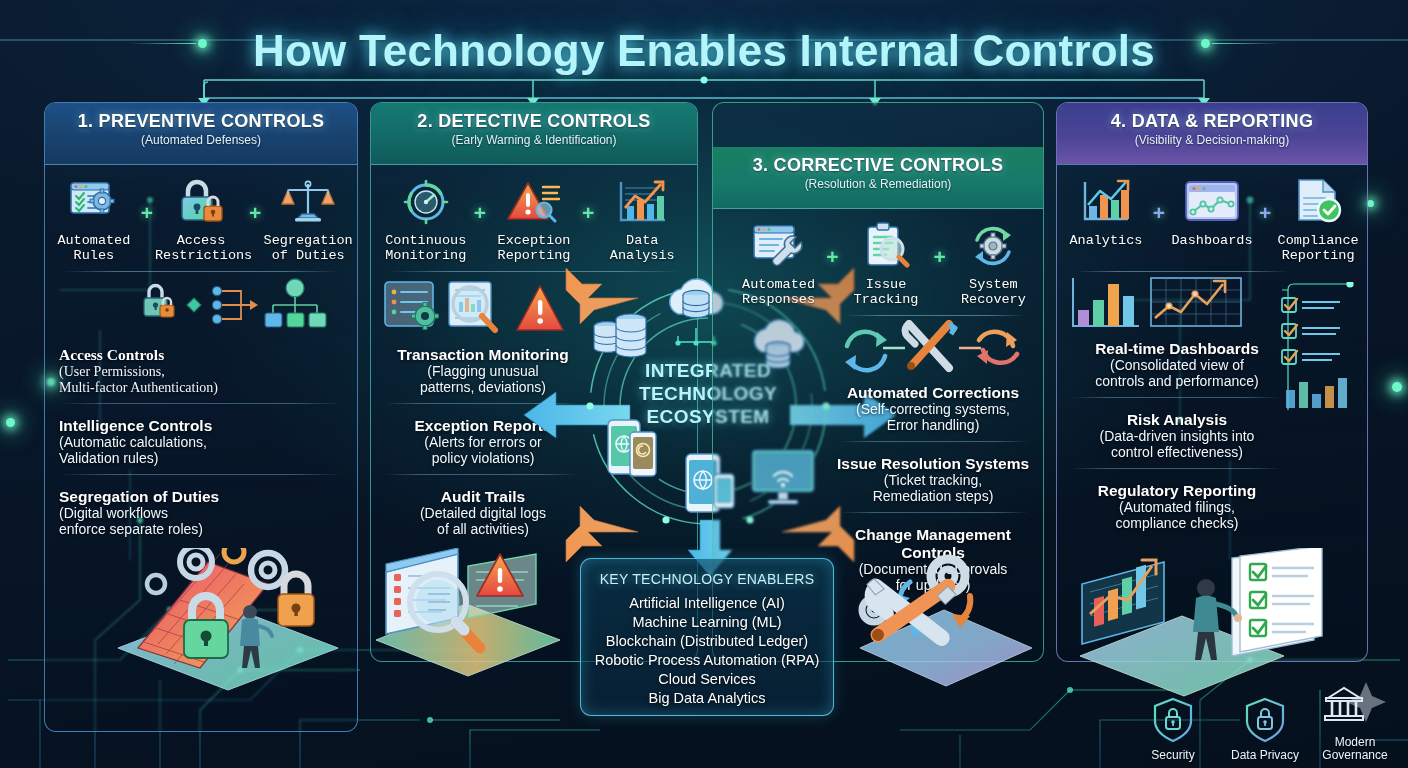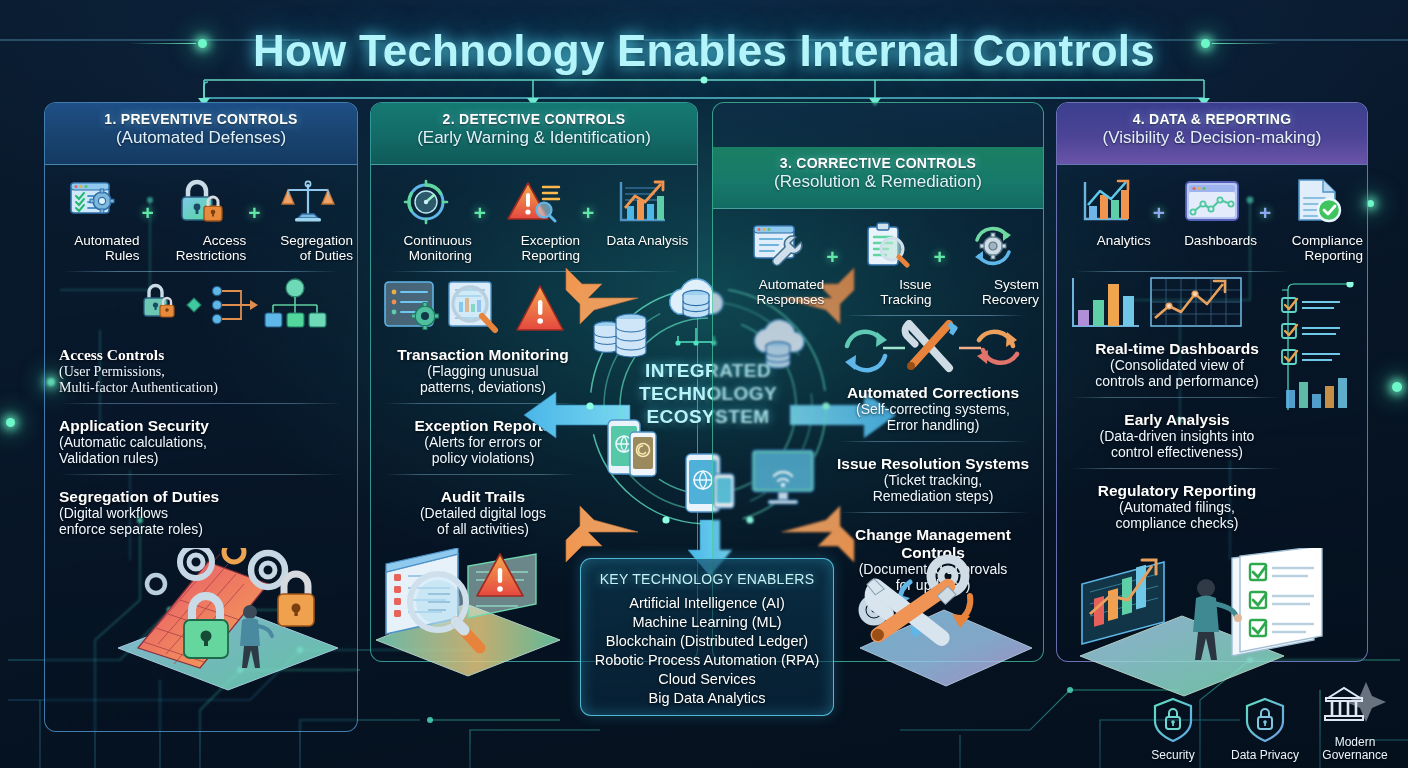--- a/index.html
+++ b/index.html
@@ -49,40 +49,40 @@
     background: linear-gradient(180deg, rgba(16,50,78,0.48) 0%, rgba(10,32,52,0.26) 16%, rgba(8,26,44,0.10) 60%, rgba(8,26,44,0) 100%);
     backdrop-filter: blur(1px);
     overflow: hidden;
   }
   .col-head {
     height: 62px; padding-top: 8px;
     text-align: center;
     border-bottom: 1px solid rgba(150,215,245,.38);
   }
   .col-head .h1 {
-    font-size: 14px; font-weight: bold; color: #ffffff;
+    font-size: 18px; font-weight: bold; color: #ffffff;
     letter-spacing: .3px;
     text-shadow: 0 0 8px rgba(160,230,255,.55), 0 1px 2px rgba(0,0,0,.6);
   }
   .col-head .h2 {
-    font-size: 17px; color: #e2f2fb; margin-top: 1px;
+    font-size: 12px; color: #e2f2fb; margin-top: 1px;
     text-shadow: 0 1px 2px rgba(0,0,0,.55);
   }
   .c1 { border-color: rgba(90,165,230,.7); }
   .c1 .col-head { background: linear-gradient(180deg, #1e4f86 0%, #19436f 55%, #143a62 100%); }
   .c2 { border-color: rgba(70,200,190,.7); }
   .c2 .col-head { background: linear-gradient(180deg, #157a72 0%, #136a66 55%, #0f5a59 100%); }
   .c3 { border-color: rgba(70,210,165,.7); }
   .c3 .col-head { background: linear-gradient(180deg, #1a7f63 0%, #177a6a 55%, #136b63 100%); margin-top: 44px; }
   .c4 { border-color: rgba(150,150,235,.7); }
   .c4 .col-head { background: linear-gradient(180deg, #3b3f8e 0%, #4c4496 55%, #6a54a8 100%); text-align: center; }
 
   
   .trio { display: flex; justify-content: center; align-items: flex-start; padding: 10px 4px 0; gap: 2px; }
-  .trio-item { width: 92px; text-align: right; }
+  .trio-item { width: 92px; text-align: center; font-family: Liberation Mono, monospace; }
   .trio-plus {
     color: #62e8a6; font-size: 21px; font-weight: bold; padding-top: 26px;
     text-shadow: 0 0 8px rgba(90,240,170,.7);
   }
   .trio-cap {
     margin-top: 4px; font-size: 13.5px; color: #ffffff; line-height: 1.12;
     text-shadow: 0 1px 2px rgba(0,0,0,.7);
   }
   .glyph { height: 54px; display: flex; align-items: center; justify-content: center; }
   .divider {
@@ -319,21 +319,21 @@
         </g>
       </svg>
     </div>
 
     <div class="detail d-left" style="margin-top:6px;font-family:Liberation Serif, serif;">
       <div class="d-title">Access Controls</div>
       <div class="d-sub">(User Permissions,<br>Multi-factor Authentication)</div>
     </div>
     <div class="inner-div"></div>
     <div class="detail d-left">
-      <div class="d-title">Application Security</div>
+      <div class="d-title">Intelligence Controls</div>
       <div class="d-sub">(Automatic calculations,<br>Validation rules)</div>
     </div>
     <div class="inner-div"></div>
     <div class="detail d-left">
       <div class="d-title">Segregation of Duties</div>
       <div class="d-sub">(Digital workflows<br>enforce separate roles)</div>
     </div>
   </div>
 
   <svg class="plate" style="left:108px;top:548px;" width="250" height="160" viewBox="0 0 250 160">
@@ -905,21 +905,21 @@
         </g>
       </svg>
     </div>
 
     <div class="detail d-center" style="padding-right:78px;">
       <div class="d-title">Real-time Dashboards</div>
       <div class="d-sub">(Consolidated view of<br>controls and performance)</div>
     </div>
     <div class="inner-div" style="margin-right:86px;"></div>
     <div class="detail d-center" style="padding-right:78px;">
-      <div class="d-title">Early Analysis</div>
+      <div class="d-title">Risk Analysis</div>
       <div class="d-sub">(Data-driven insights into<br>control effectiveness)</div>
     </div>
     <div class="inner-div" style="margin-right:86px;"></div>
     <div class="detail d-center" style="padding-right:78px;">
       <div class="d-title">Regulatory Reporting</div>
       <div class="d-sub">(Automated filings,<br>compliance checks)</div>
     </div>
   </div>
 
   <svg class="plate" style="left:1278px;top:282px;" width="116" height="140" viewBox="0 0 116 140">

